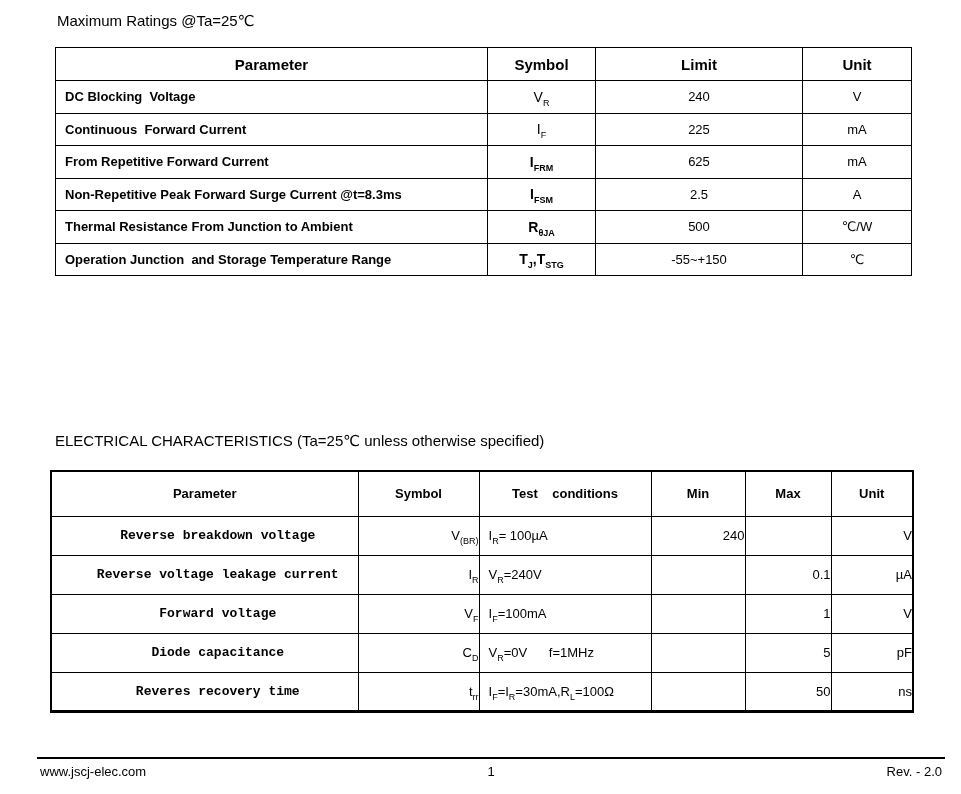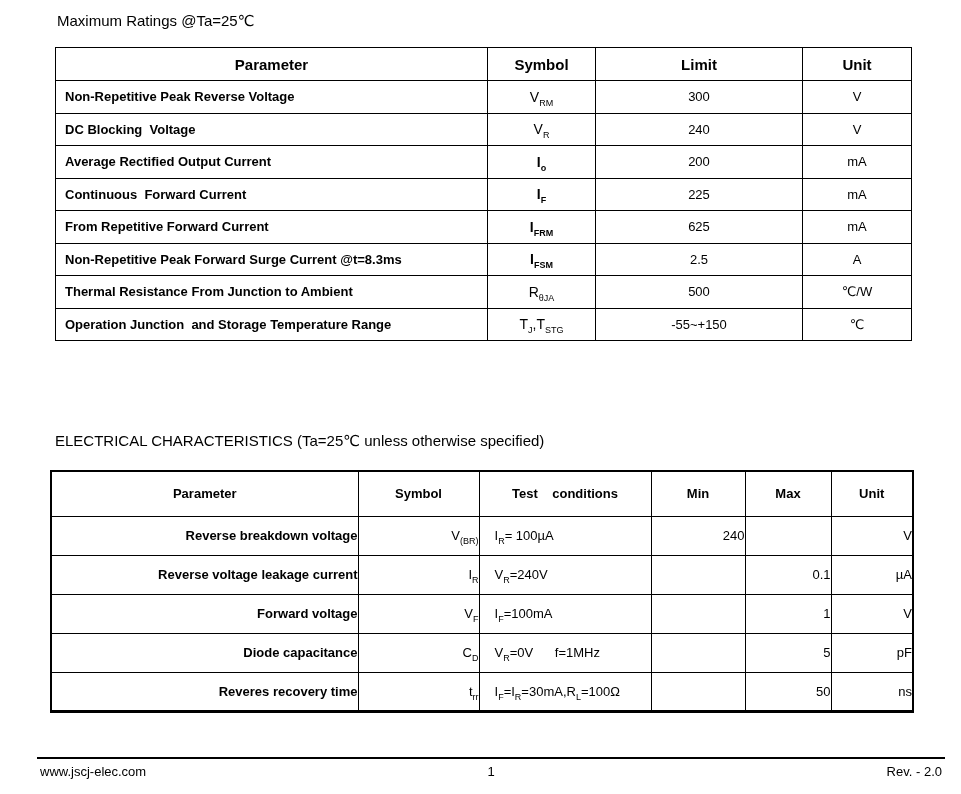--- a/index.html
+++ b/index.html
@@ -31,24 +31,24 @@
     text-align: left; padding-left: 9px; font-weight: bold; white-space: pre;
   }
   #max-ratings-table td.sym { font-size: 14px; }
   #max-ratings-table tbody tr:nth-child(n+3):nth-child(-n+6) td.sym { font-weight: bold; }
 
   
   #electrical-table { left: 50px; top: 470px; width: 862px; border: 2px solid #000; border-bottom: 3px solid #000; }
   #electrical-table th { height: 45px; font-size: 13px; font-weight: bold; text-align: center; white-space: pre; }
   #electrical-table td { height: 39px; font-size: 13px; text-align: right; }
   #electrical-table td.param {
-    text-align: right; padding-left: 26px; font-weight: bold; white-space: pre;
+    text-align: center; padding-left: 26px; font-weight: bold; white-space: pre; font-family: Liberation Mono, monospace;
   }
   #electrical-table td.cond {
-    text-align: left; padding-left: 15px; white-space: pre;
+    text-align: left; padding-left: 9px; white-space: pre;
   }
 
   sub { font-size: 9px; line-height: 0; }
 
   
   #footer {
     position: absolute;
     left: 37px; top: 757px; width: 908px;
     border-top: 2px solid #000;
     font-size: 13px;
@@ -71,40 +71,28 @@
   </colgroup>
   <thead>
     <tr>
       <th>Parameter</th>
       <th>Symbol</th>
       <th>Limit</th>
       <th>Unit</th>
     </tr>
   </thead>
   <tbody>
-  <tr>
-    <td class="param">Non-Repetitive Peak Reverse Voltage</td>
-    <td class="sym">V<sub>RM</sub></td>
-    <td class="lim">300</td>
-    <td class="unit">V</td>
-  </tr>
 
   <tr>
     <td class="param">DC Blocking  Voltage</td>
     <td class="sym">V<sub>R</sub></td>
     <td class="lim">240</td>
     <td class="unit">V</td>
   </tr>
 
-  <tr>
-    <td class="param">Average Rectified Output Current</td>
-    <td class="sym">I<sub>o</sub></td>
-    <td class="lim">200</td>
-    <td class="unit">mA</td>
-  </tr>
 
   <tr>
     <td class="param">Continuous  Forward Current</td>
     <td class="sym">I<sub>F</sub></td>
     <td class="lim">225</td>
     <td class="unit">mA</td>
   </tr>
 
   <tr>
     <td class="param">From Repetitive Forward Current</td>

